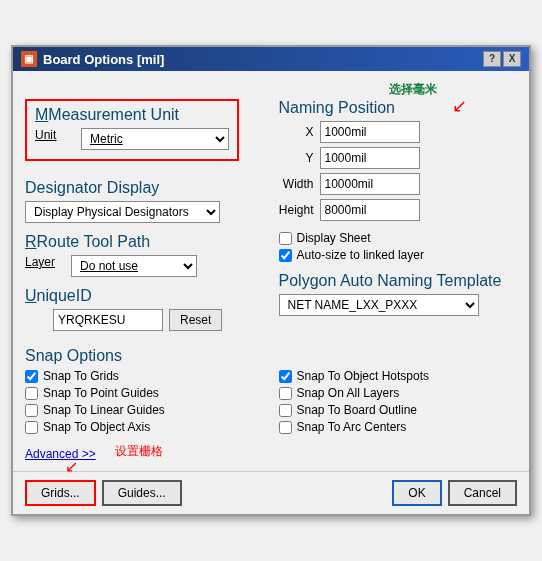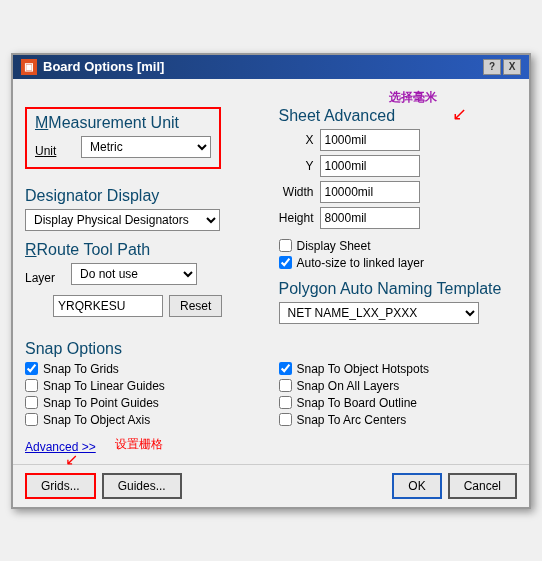--- a/index.html
+++ b/index.html
@@ -78,42 +78,43 @@
     .section {
       margin-bottom: 10px;
     }
     .section-label {
       font-size: 16px;
       margin-bottom: 4px;
       color: #0c4a6e;
     }
     .field-row {
       display: flex;
-      align-items: flex-end;
+      align-items: flex-start;
       gap: 6px;
       margin-bottom: 4px;
+      text-decoration: underline;
     }
     .field-label {
       font-size: 12px;
       min-width: 40px;
     }
     .field-label-underline {
       text-decoration: underline;
       font-size: 12px;
       min-width: 40px;
     }
     select, input[type="text"] {
       font-size: 12px;
       border: 1px solid #888;
       background: white;
       padding: 2px 4px;
       height: 22px;
     }
     .unit-select {
-      width: 130px;
+      width: 148px;
     }
     .designator-select {
       width: 195px;
     }
     .layer-select {
       width: 126px;
     }
     .range-select {
       width: 90px;
     }
@@ -208,21 +209,21 @@
       min-width: 35px;
       text-align: right;
     }
     .display-sheet-row {
       display: flex;
       align-items: center;
       gap: 5px;
       margin-bottom: 3px;
     }
     .annotation-cn {
-      color: #a21caf;
+      color: #15803d;
       font-size: 12px;
       font-weight: bold;
       white-space: nowrap;
     }
     .annotation-cn2 {
       color: red;
       font-size: 12px;
       font-weight: normal;
       white-space: nowrap;
     }
@@ -296,31 +297,34 @@
           <div class="field-row">
             <span class="field-label">Layer</span>
             <select class="layer-select">
               <option>Do not use</option>
               <option>Layer 1</option>
             </select>
           </div>
         </div>
 
         <div class="section">
+          <div class="section-label">
+            <span style="text-decoration:underline">U</span><span>niqueID</span>
+          </div>
           <div class="unique-id-row">
             <input type="text" class="unique-id-input" value="YRQRKESU" style="">
             <button class="reset-btn">Reset</button>
           </div>
         </div>
       </div>
 
       <div class="right-col">
 
         <div class="section">
-          <div class="section-label">Sheet Advanced</div>
+          <div class="section-label">Naming Position</div>
           <div class="sheet-pos-row">
             <span class="sheet-label">X</span>
             <input type="text" class="input-medium" value="1000mil" style="">
           </div>
           <div class="sheet-pos-row">
             <span class="sheet-label">Y</span>
             <input type="text" class="input-medium" value="1000mil" style="">
           </div>
           <div class="sheet-pos-row">
             <span class="sheet-label">Width</span>
@@ -356,25 +360,25 @@
       <div class="section-label">Snap Options</div>
       <div class="row-layout">
 
         <div class="left-col">
           <div class="checkbox-row">
             <input type="checkbox" checked="" style="">
             <span>Snap To Grids</span>
           </div>
           <div class="checkbox-row">
             <input type="checkbox" style="">
+            <span>Snap To Point Guides</span>
+          </div>
+          <div class="checkbox-row">
+            <input type="checkbox" style="">
             <span>Snap To Linear Guides</span>
-          </div>
-          <div class="checkbox-row">
-            <input type="checkbox" style="">
-            <span>Snap To Point Guides</span>
           </div>
           <div class="checkbox-row">
             <input type="checkbox" style="">
             <span>Snap To Object Axis</span>
           </div>
         </div>
 
         <div class="right-col">
           <div class="checkbox-row">
             <input type="checkbox" checked="" style="">

